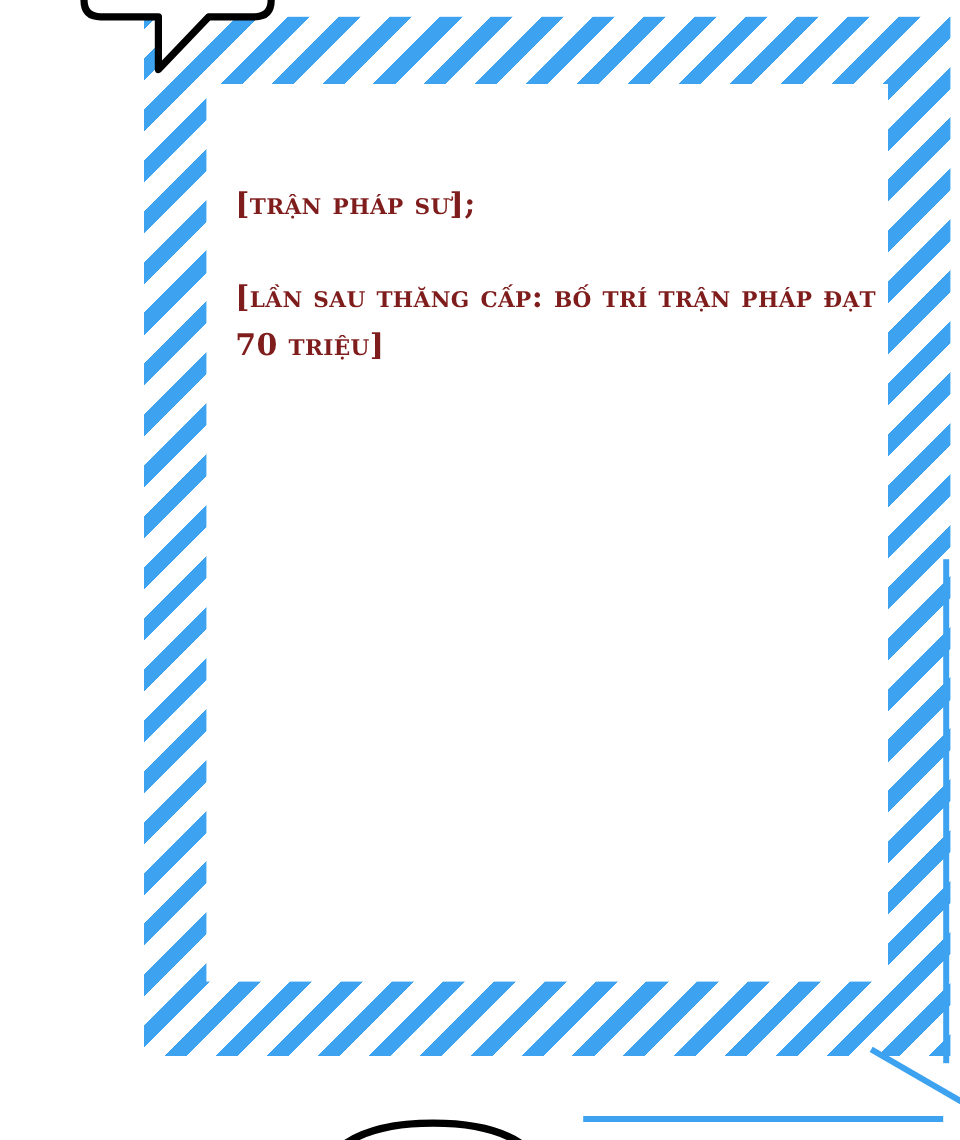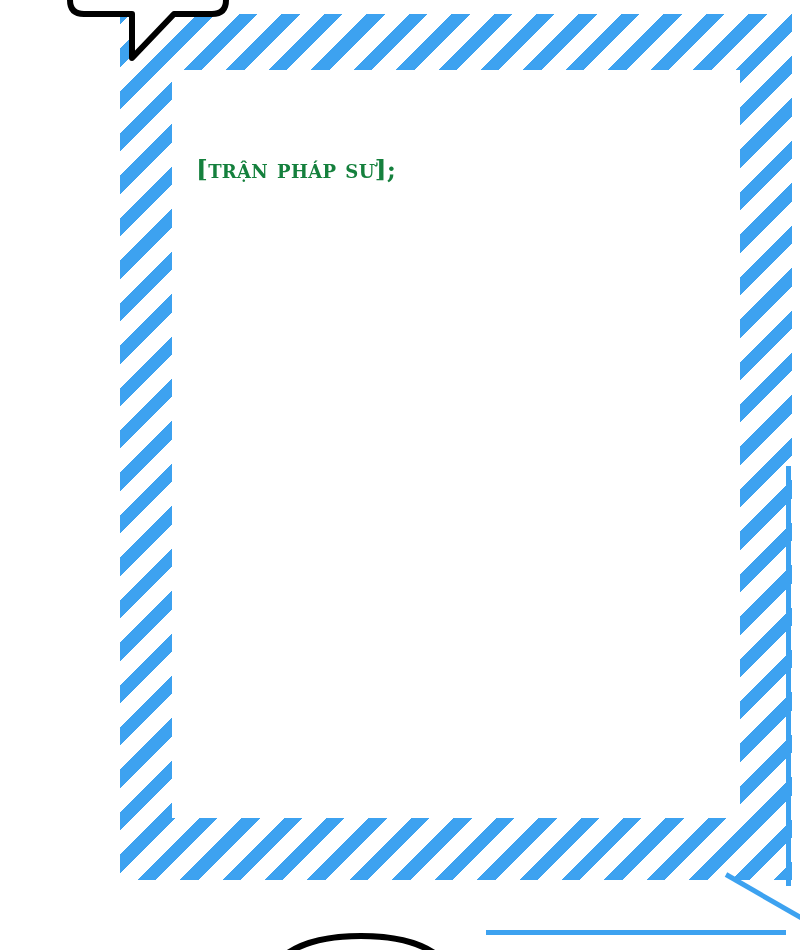--- a/index.html
+++ b/index.html
@@ -48,21 +48,21 @@
     bottom: 62px;
     background: #ffffff;
   }
 
   
   .text-block {
     position: absolute;
     left: 196px;
     top: 150px;
     width: 560px;
-    color: #15803d;
+    color: #7f1d1d;
     font-family: "DejaVu Serif", serif;
     font-weight: bold;
     font-size: 25px;
     line-height: 40px;
     letter-spacing: 0.3px;
     font-variant: small-caps;
     text-transform: lowercase;
   }
   .para {
     margin: 0 0 38px 0;
@@ -135,15 +135,16 @@
     <path d="M42,-20 L42,40 M42,10 L88,10 M88,-20 L88,40" fill="none" stroke="#000000" stroke-width="6" stroke-linecap="round"></path>
     <path d="M118,-20 L118,40" fill="none" stroke="#000000" stroke-width="6" stroke-linecap="round"></path>
   </svg>
 
   <svg class="bubble-bottom" viewBox="0 0 210 90">
     <path d="M4,90 Q4,14 105,14 Q206,14 206,90" fill="#ffffff" stroke="#000000" stroke-width="6" stroke-linejoin="round"></path>
   </svg>
 
   <div class="text-block">
     <p class="para">[Trận Pháp Sư];</p>
+    <p class="para">[Lần sau thăng cấp: Bố trí trận pháp đạt 70 triệu]</p>
   </div>
 
 </div>
 
 </body></html>

